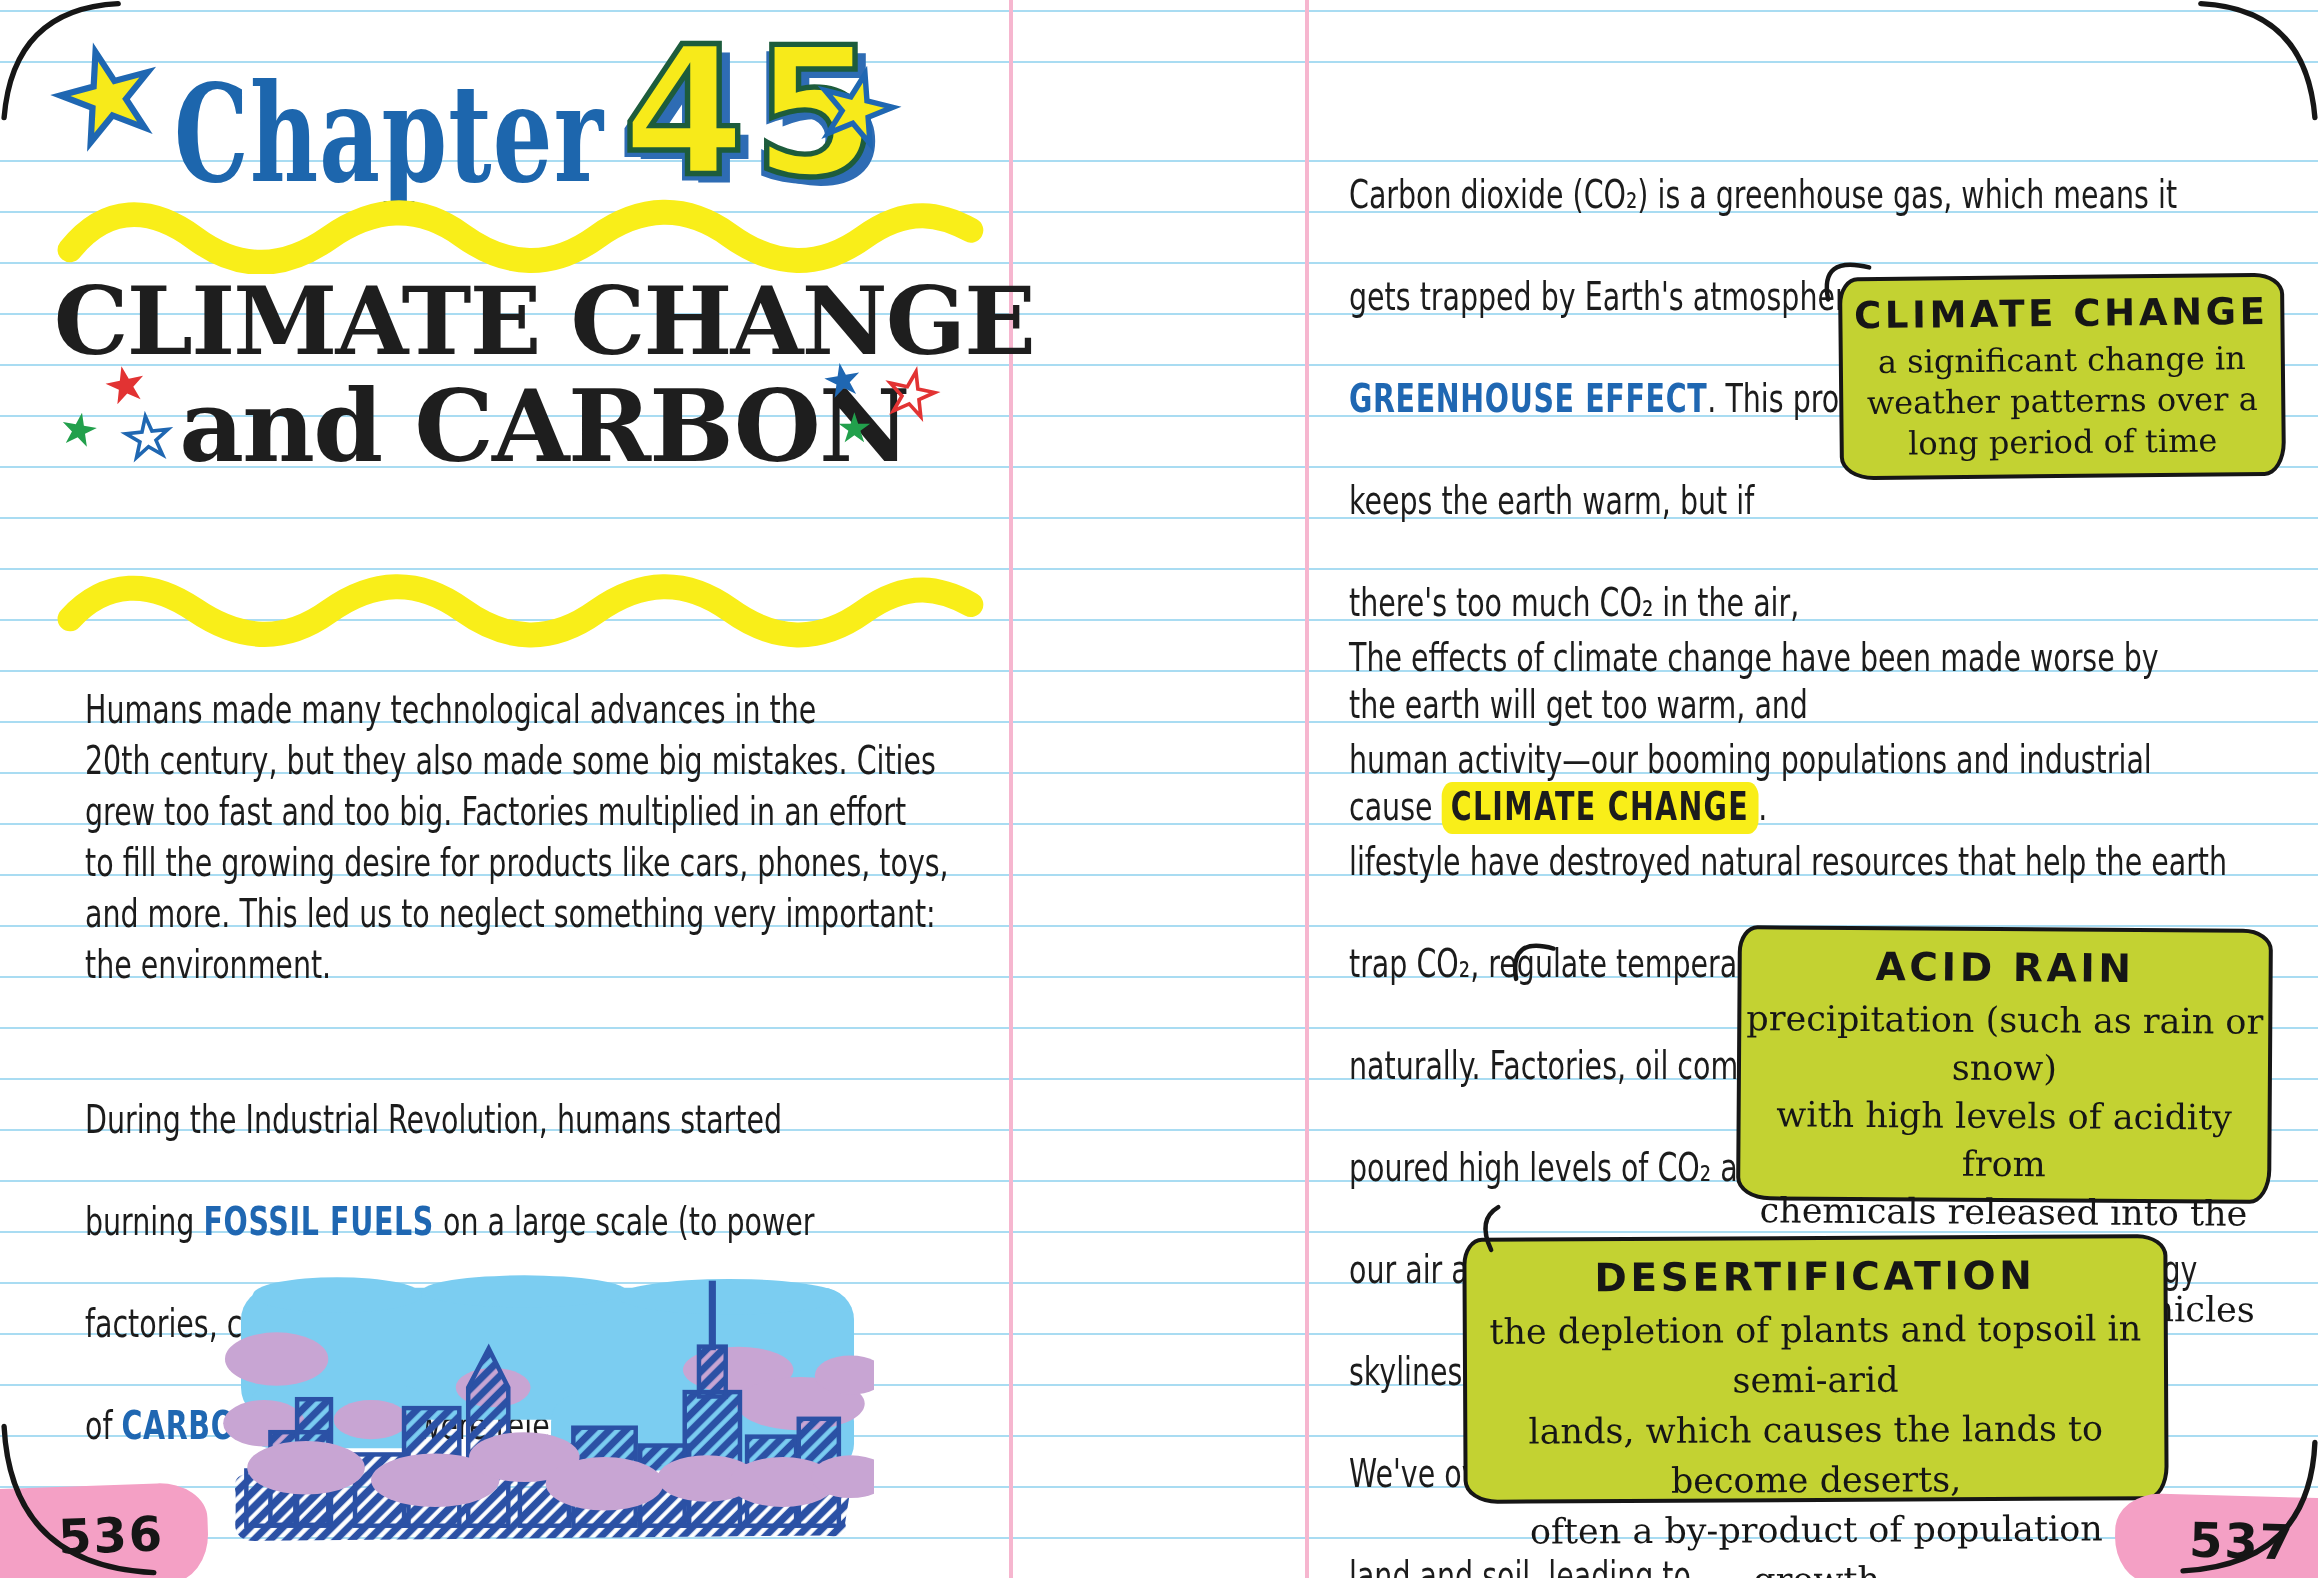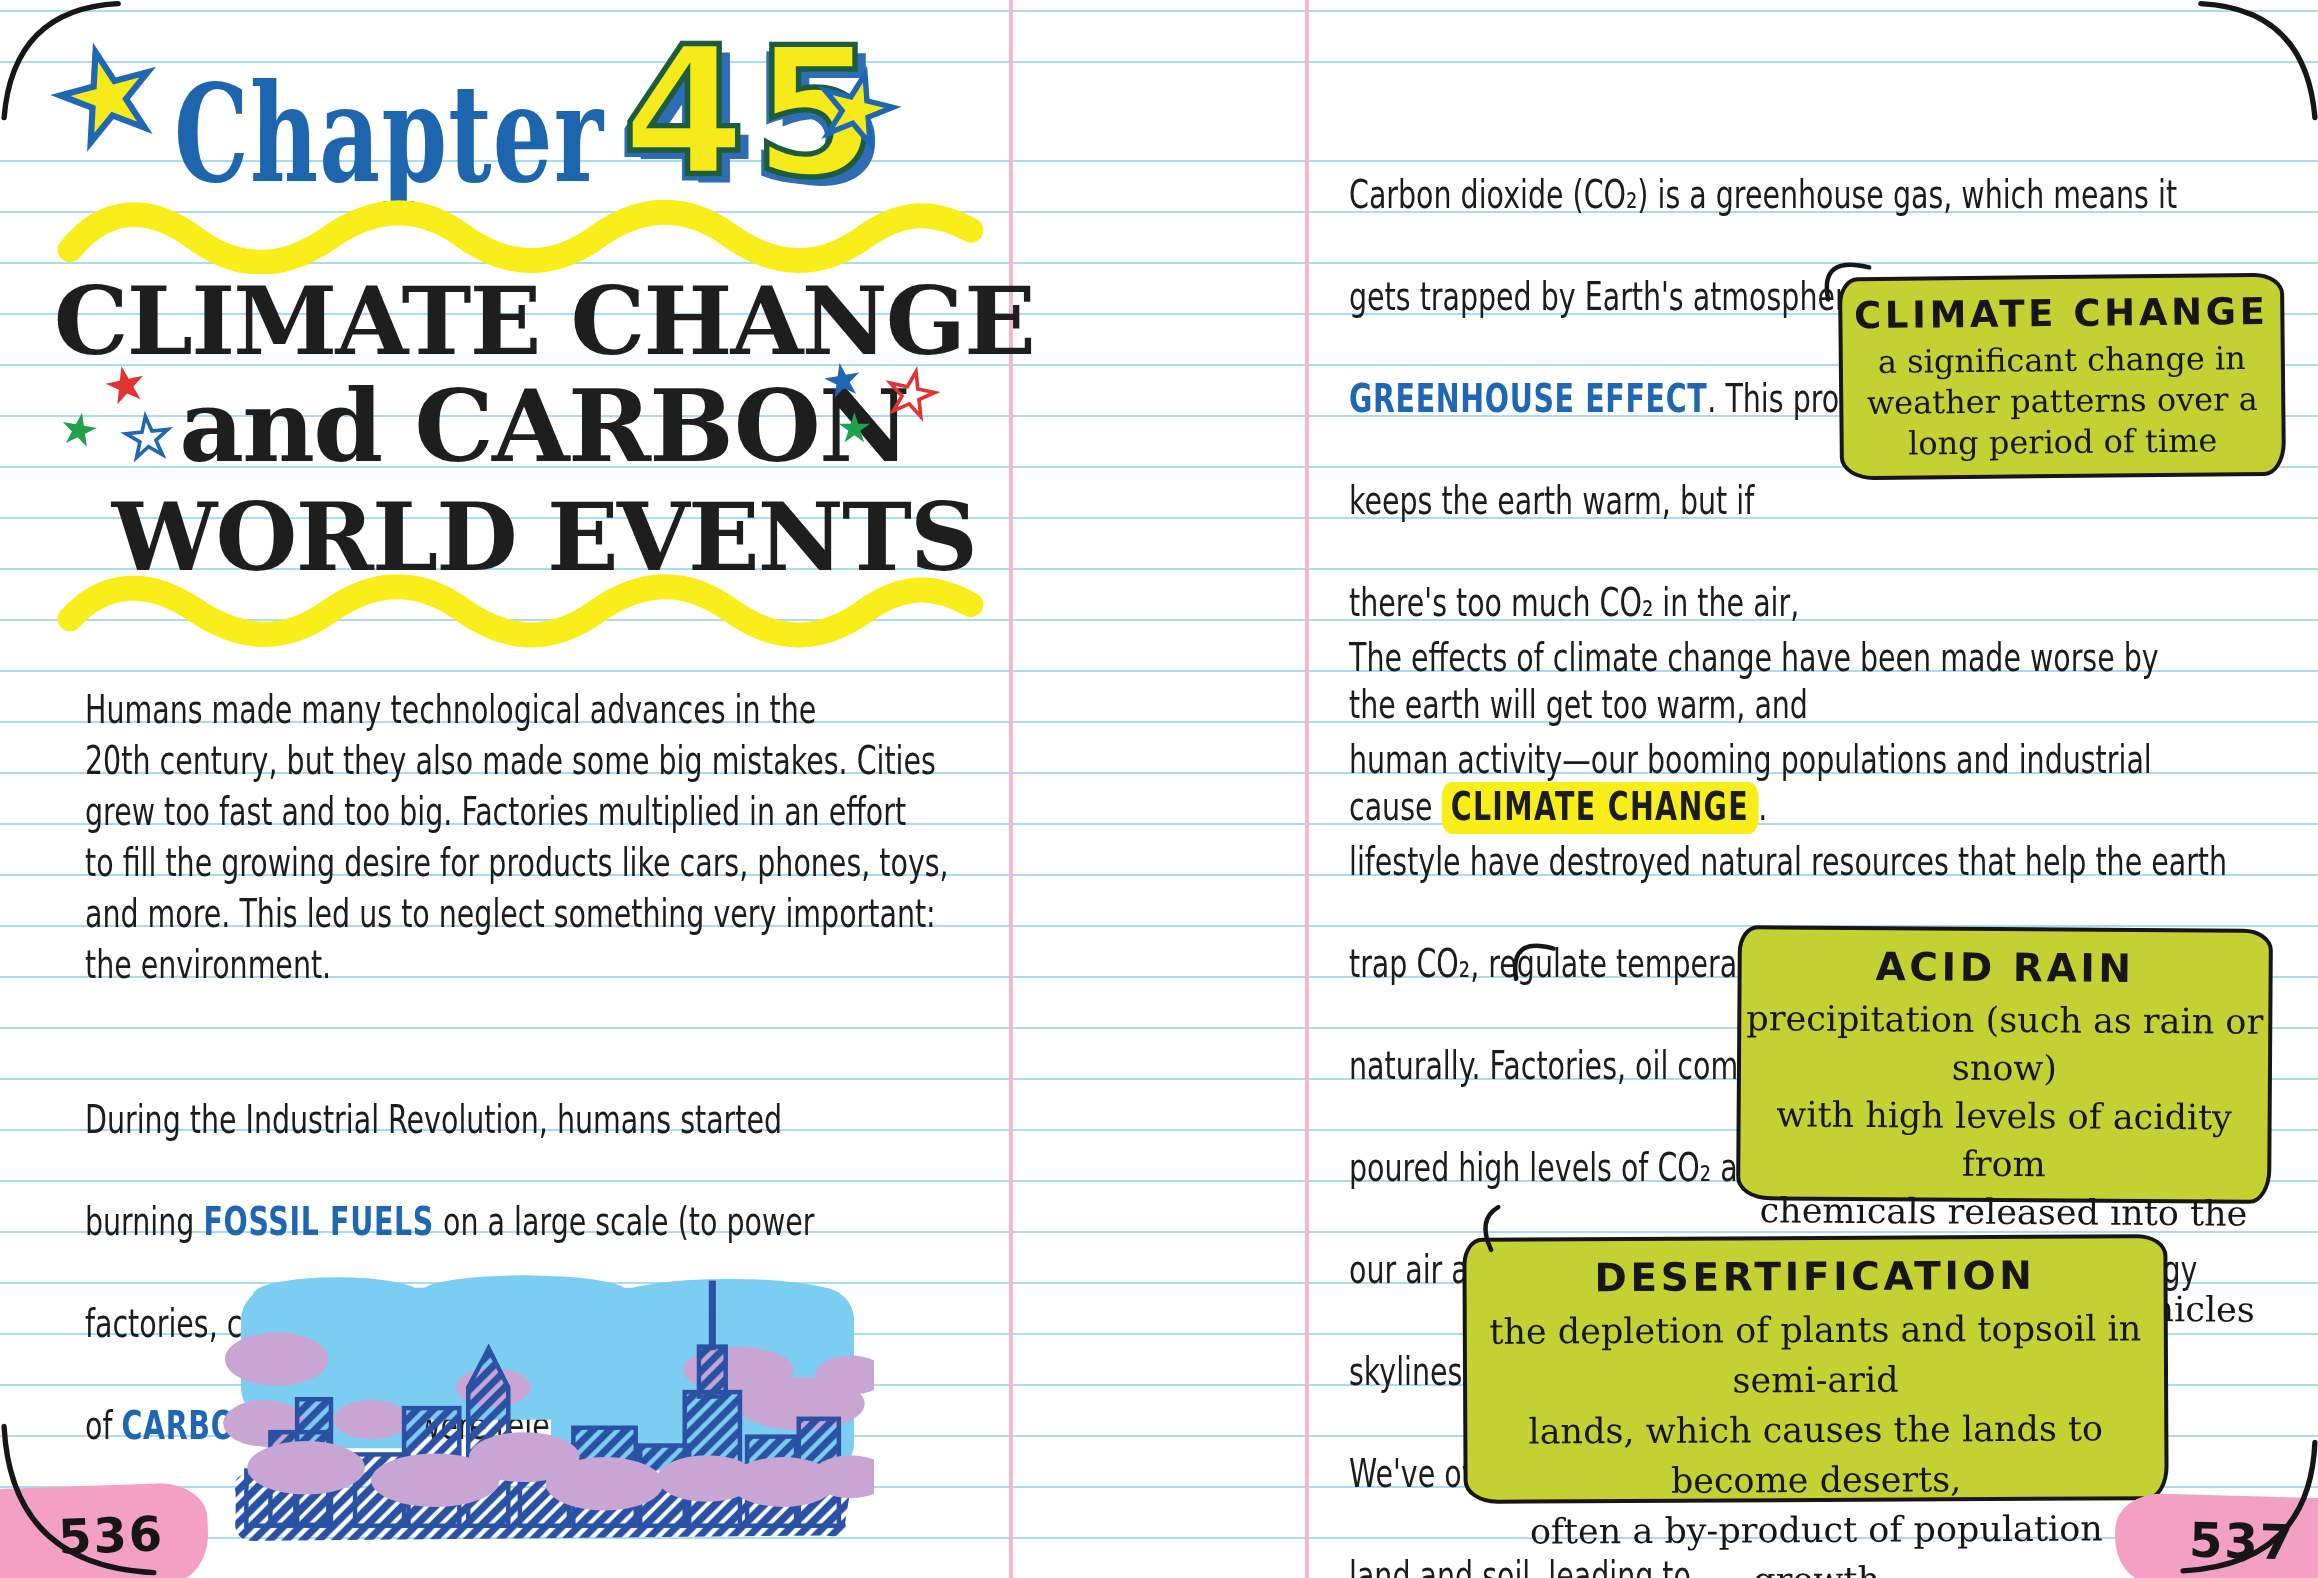--- a/index.html
+++ b/index.html
@@ -102,21 +102,20 @@
 
   <svg class="overlay" style="left:54px;top:189px;" width="932" height="85" viewBox="0 0 1045 95">
     <path d="M18,68 C58,18 108,18 158,55 S 258,90 308,55 S 408,16 458,52 S 558,90 608,54 S 708,16 758,52 S 858,90 908,54 S 995,28 1028,46" fill="none" stroke="#f9ee19" stroke-width="28" stroke-linecap="round"></path>
   </svg>
   <svg class="overlay" style="left:54px;top:567px;" width="932" height="85" viewBox="0 0 1045 95">
     <path d="M18,58 C58,14 108,14 158,48 S 258,86 308,50 S 408,12 458,48 S 558,86 608,50 S 708,12 758,48 S 858,86 908,50 S 995,24 1028,42" fill="none" stroke="#f9ee19" stroke-width="28" stroke-linecap="round"></path>
   </svg>
 
   <div class="sketch t1">CLIMATE CHANGE</div>
   <div class="sketch t2">and CARBON</div>
-  <div class="sketch t3">WORLD EVENTS</div>
 
   <span class="star" style="left:103px;top:360px;font-size:50px;color:#e23333;transform:rotate(-12deg);">★</span>
   <span class="star" style="left:59px;top:407px;font-size:45px;color:#22a04c;transform:rotate(10deg);">★</span>
   <span class="star outline" style="left:123px;top:410px;font-size:55px;-webkit-text-stroke:3.6px #1f67b2;transform:rotate(-6deg);">★</span>
   <span class="star" style="left:822px;top:357px;font-size:46px;color:#1f67b2;transform:rotate(-10deg);">★</span>
   <span class="star outline" style="left:885px;top:364px;font-size:59px;-webkit-text-stroke:3.6px #e23333;transform:rotate(12deg);">★</span>
   <span class="star" style="left:836px;top:408px;font-size:41px;color:#22a04c;">★</span>
 
   <div class="hand" style="left:85px;top:684px;">Humans made many technological advances in the
 20th century, but they also made some big mistakes. Cities

